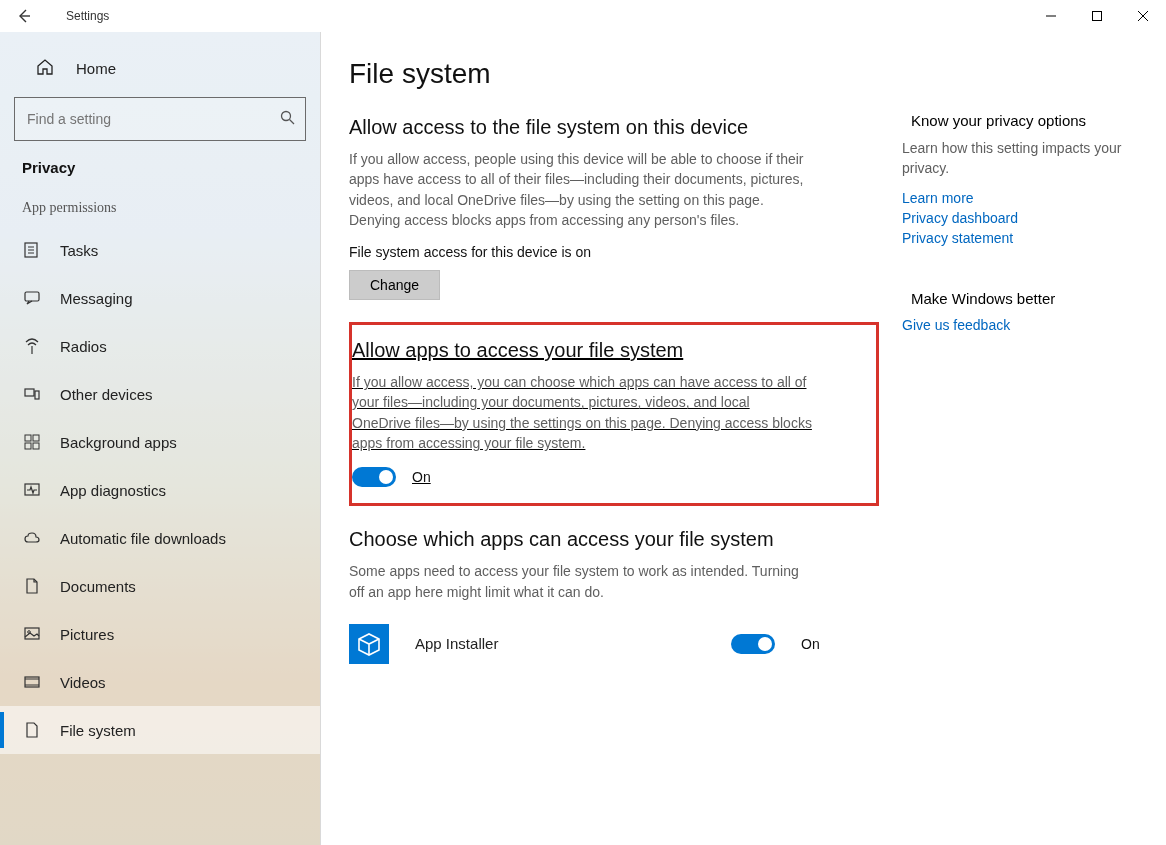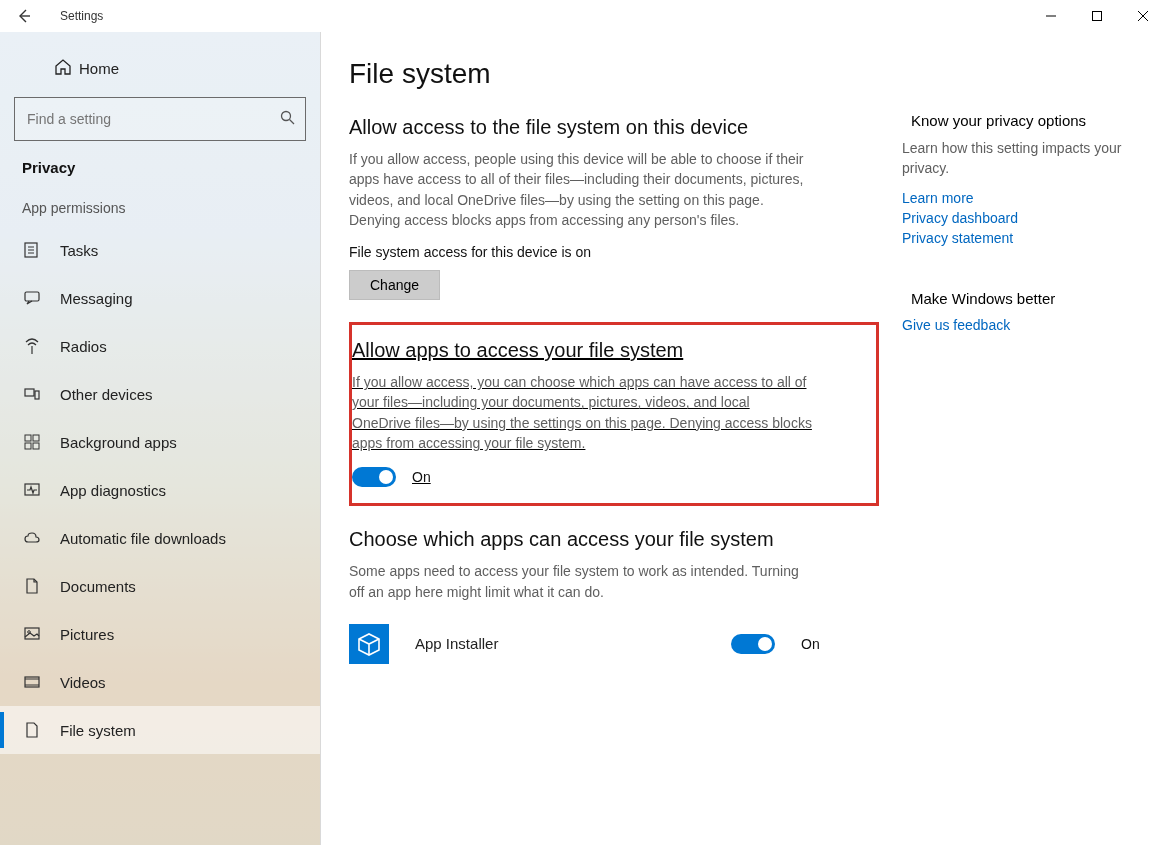--- a/index.html
+++ b/index.html
@@ -2,51 +2,51 @@
 <html><head>
 <meta charset="utf-8">
 <style>
   * { box-sizing: border-box; }
   html, body { margin: 0; padding: 0; font-family: "Segoe UI", Arial, sans-serif; font-size: 14px; color: #000; }
   body { width: 1166px; height: 845px; overflow: hidden; background: #fff; position: relative; }
 
   
   .titlebar { position: absolute; top: 0; left: 0; right: 0; height: 32px; display: flex; align-items: center; }
   .titlebar .back { width: 48px; height: 32px; display: flex; align-items: center; justify-content: center; color: #333; }
-  .titlebar .title { font-size: 12px; color: #333; margin-left: 12px; }
+  .titlebar .title { font-size: 12px; color: #333; margin-left: 18px; }
   .win-controls { position: absolute; top: 0; right: 0; height: 32px; display: flex; }
   .win-btn { width: 46px; height: 32px; display: flex; align-items: center; justify-content: center; color: #000; }
   .win-btn svg { display: block; }
 
   
   .sidebar {
     position: absolute;
     top: 32px; left: 0; bottom: 0;
     width: 320px;
     background: linear-gradient(180deg, #d9e4ee 0%, #d6e1eb 25%, #cfd2c2 55%, #d0b896 80%, #c9b897 100%);
     padding: 12px 0 0 0;
   }
   .sidebar-overlay { position:absolute; inset:0; background: rgba(255,255,255,0.45); }
   .sidebar-inner { position: relative; }
-  .home-row { display:flex; align-items:center; gap:7px; padding: 14px 22px 18px 22px; font-size:15px; color:#222;margin-left:32px; }
+  .home-row { display:flex; align-items:center; gap:22px; padding: 14px 22px 18px 36px; font-size:15px; color:#222; }
   .home-row .icon { width:18px; }
 
   .search-wrap { margin: 0 14px 18px 14px; }
   .search {
     display:flex; align-items:center; justify-content:space-between;
     border:1px solid #6b6b6b; background: rgba(255,255,255,0.15);
     height: 44px; padding: 0 10px;
   }
   .search input {
     flex:1; border:none; background:transparent; outline:none; font-size:14px; color:#555;
   }
   .search .icon { color:#555; }
 
   .side-section-title { font-weight:600; padding: 0 22px 14px 22px; font-size:15px; color:#111; }
-  .side-sub { font-size:14px; color:#555; padding: 10px 22px 10px 22px; }
+  .side-sub { font-size:14px; color:#555; padding: 10px 22px 10px 22px; font-family: Liberation Serif, serif; }
 
   .side-list { display:flex; flex-direction:column; }
   .side-item {
     display:flex; align-items:center; gap:18px;
     padding: 0 22px; height:48px; font-size:15px; color:#222;
     position:relative;
   }
   .side-item .icon { width:20px; display:flex; align-items:center; justify-content:center; color:#333; }
   .side-item.active { background: rgba(255,255,255,0.55); }
   .side-item.active::before {

